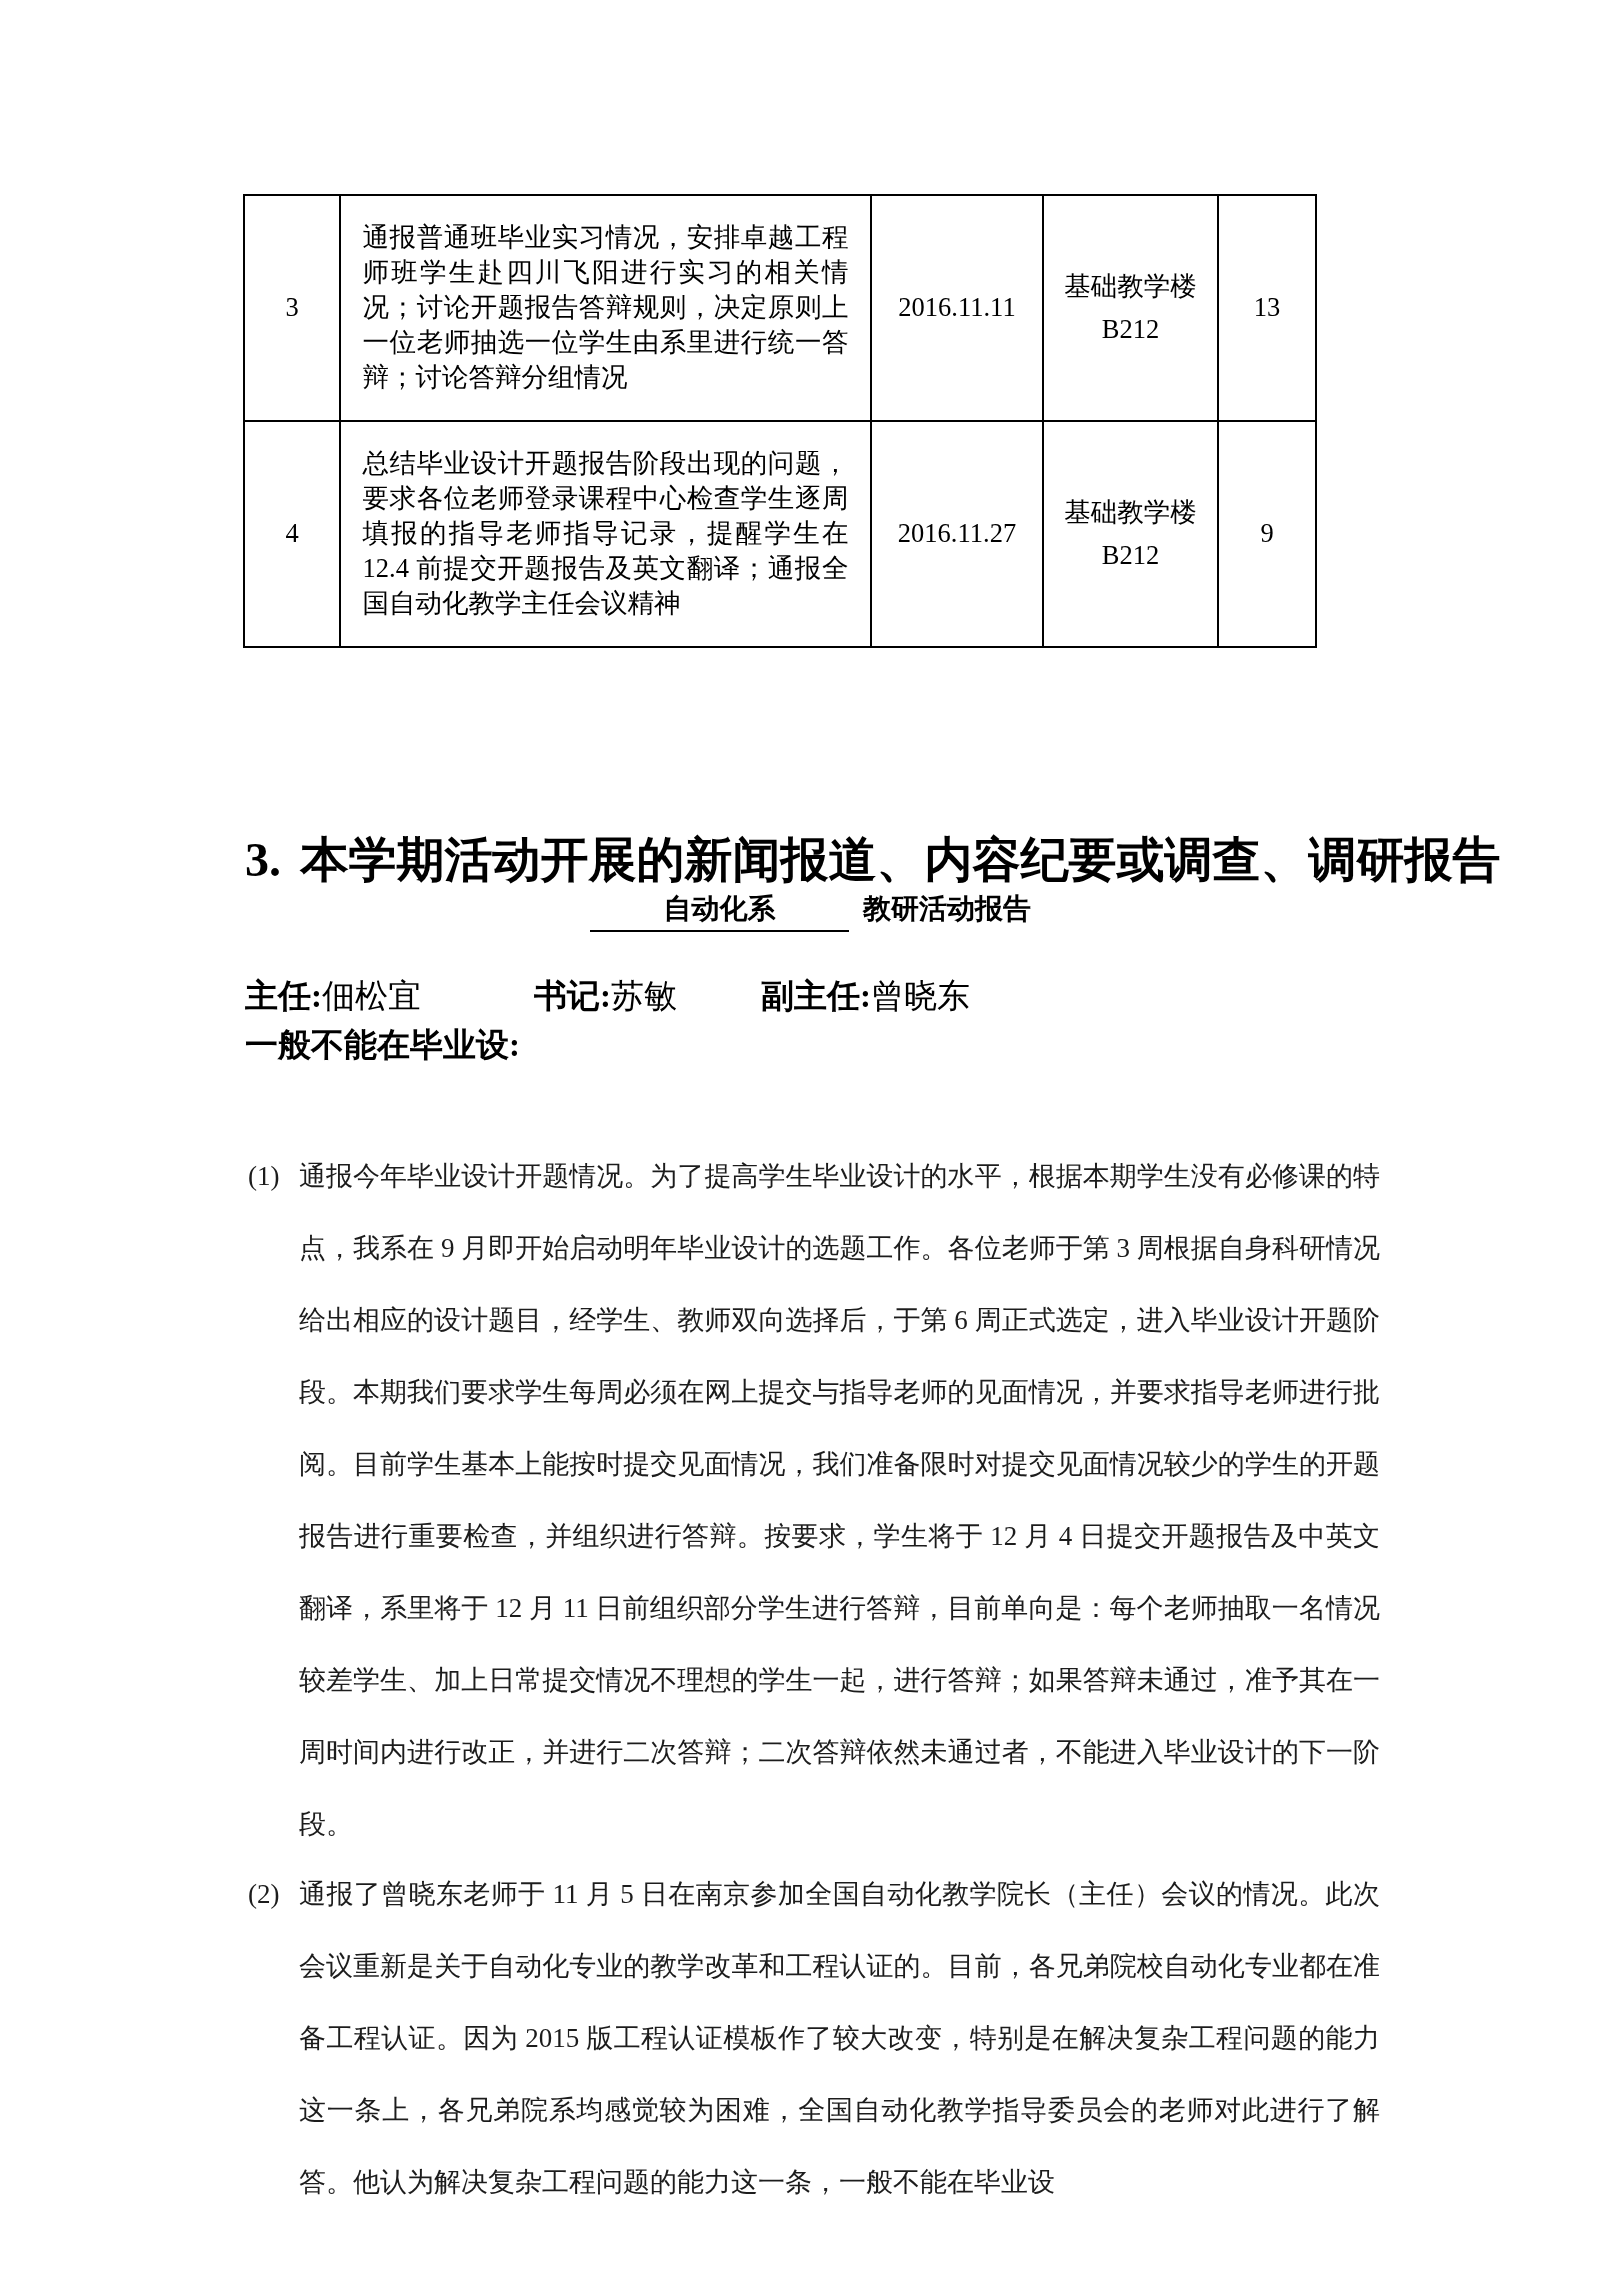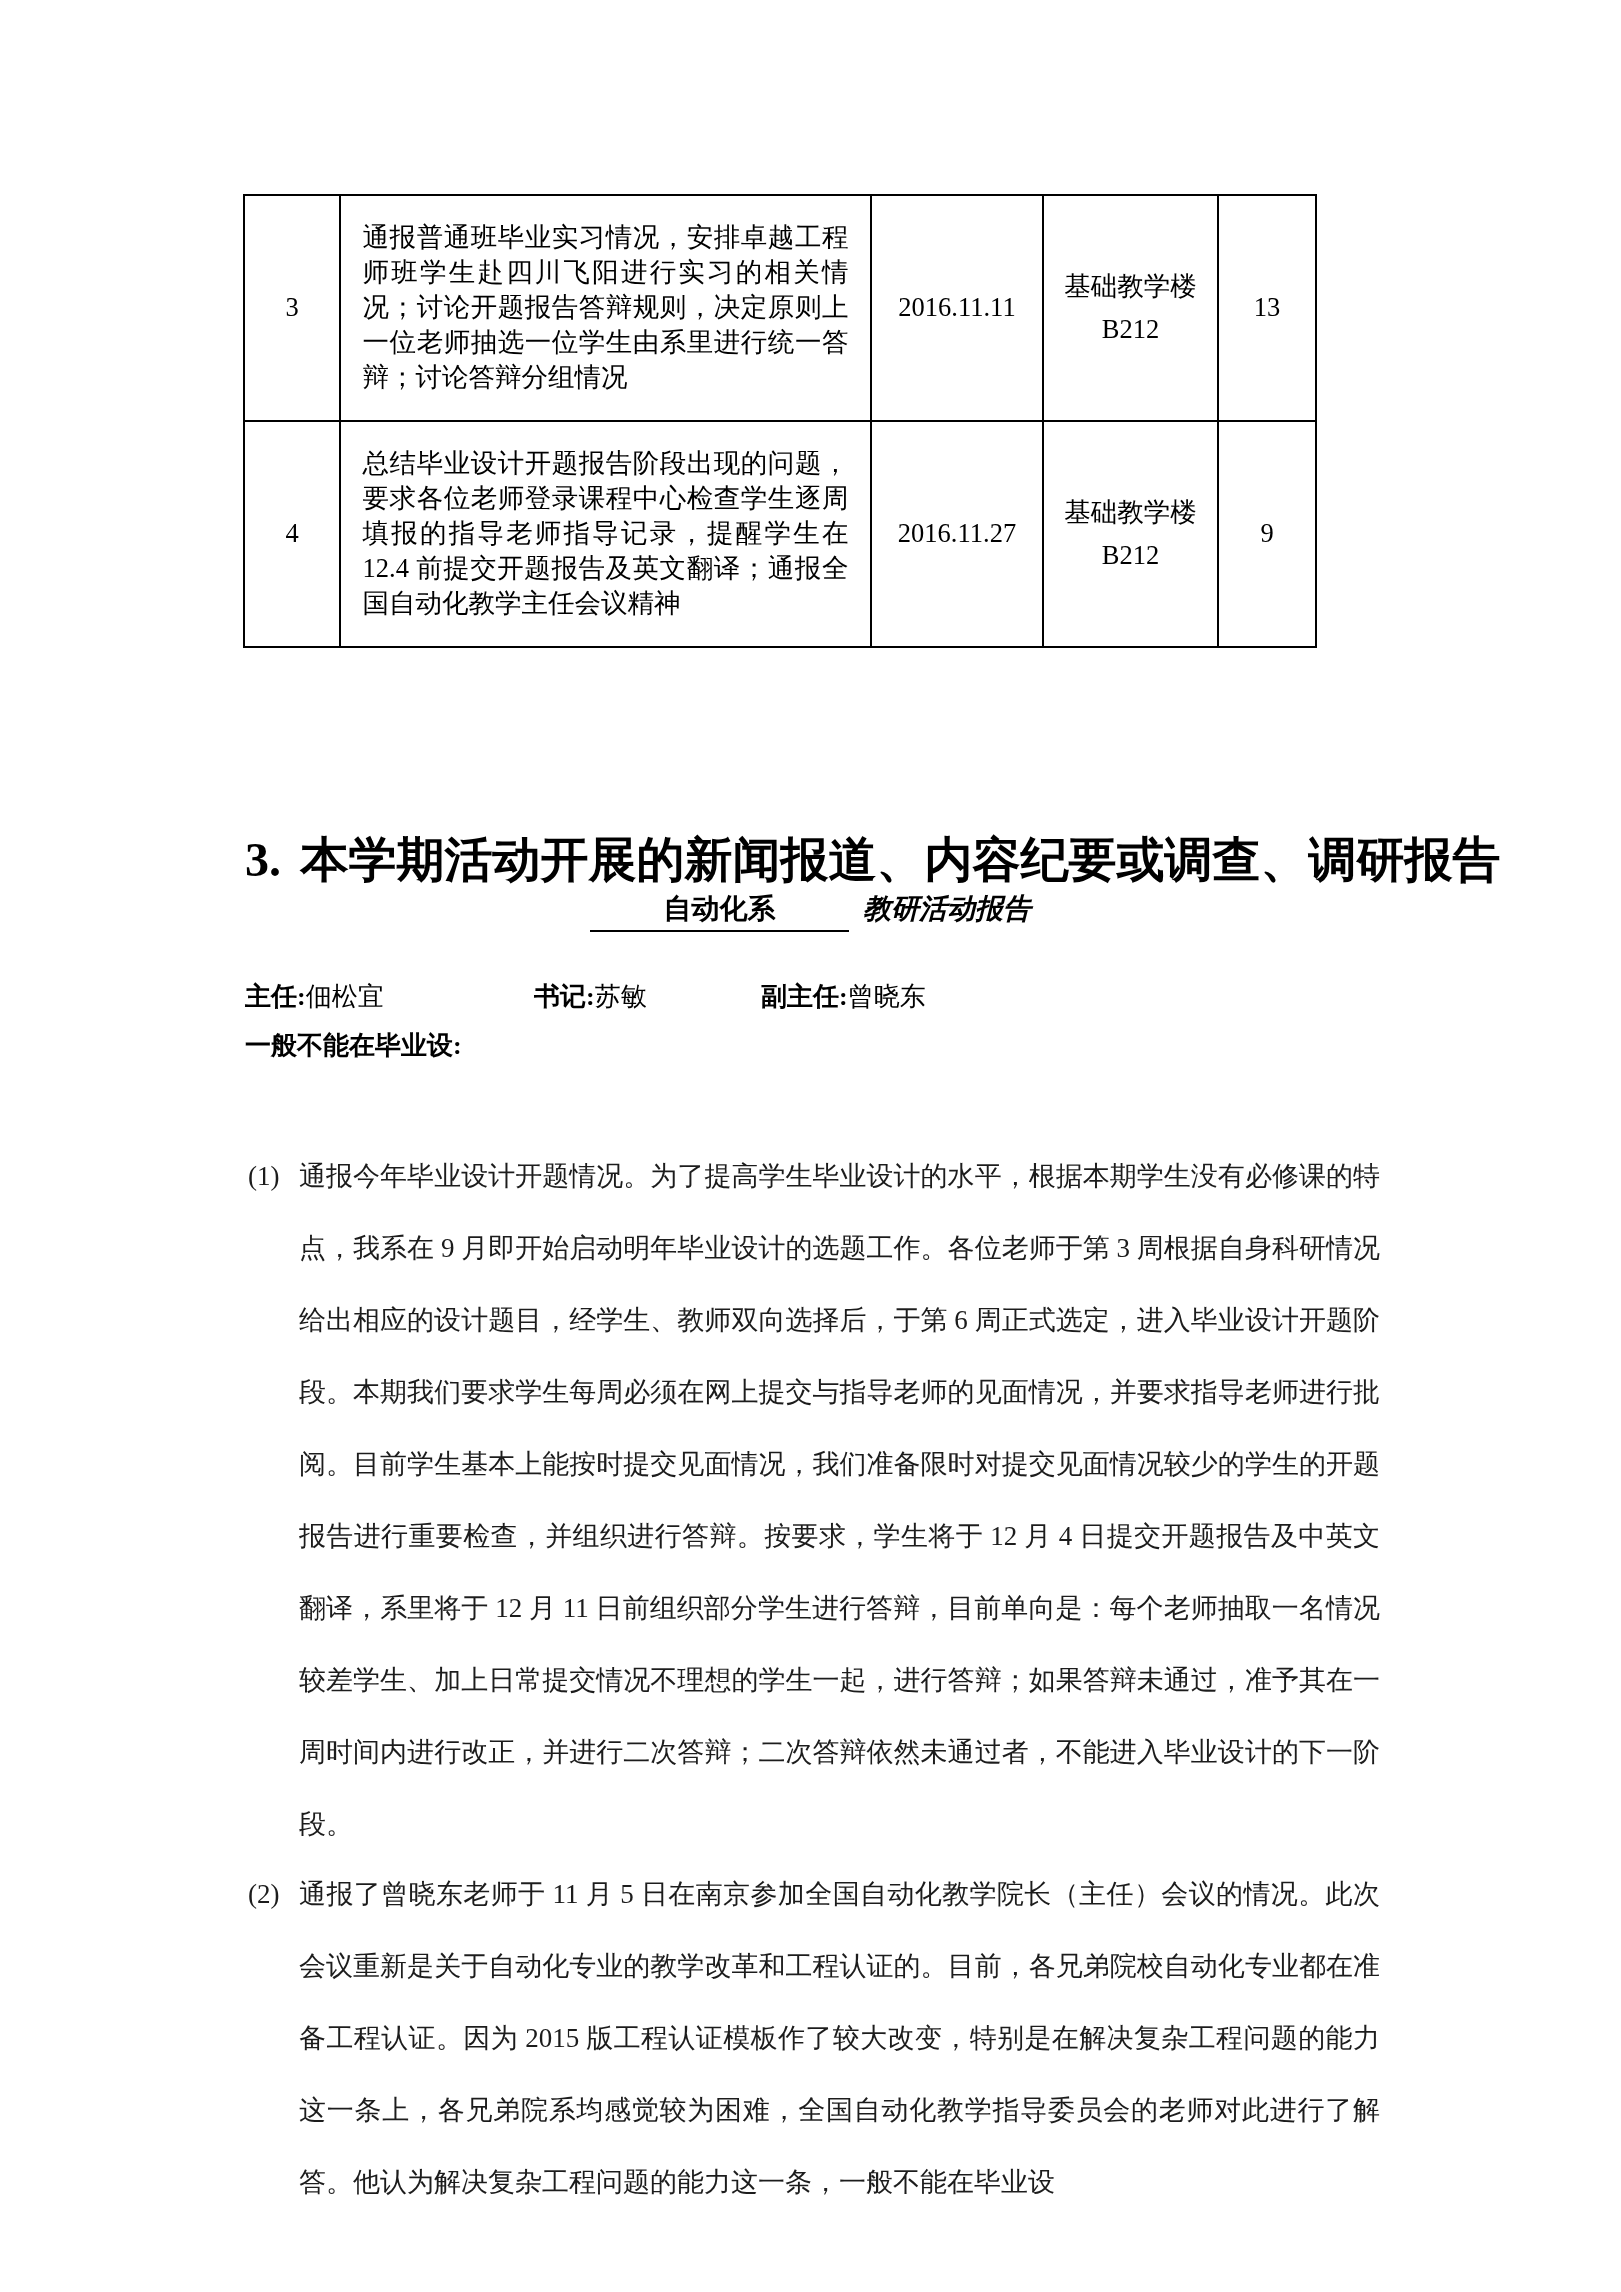--- a/index.html
+++ b/index.html
@@ -49,26 +49,26 @@
   .subtitle{
     position:absolute;left:0;top:890px;width:1621px;
     text-align:center;font-size:28px;font-weight:bold;color:#000;
     white-space:nowrap;
   }
   .subtitle .blank{
     display:inline-block;width:259px;
     border-bottom:2.9px solid #000;
     padding-bottom:2px;
   }
-  .subtitle .rest{margin-left:14px;font-style:italic;}
+  .subtitle .rest{margin-left:14px;}
 
   
   .meta{
     position:absolute;left:245px;top:972px;width:1137px;
-    font-size:26px;color:#000;
+    font-size:33px;color:#000;
   }
   .meta-line{height:49px;line-height:49px;white-space:nowrap;}
   .meta .lab{font-weight:bold;}
   .m-w1{display:inline-block;width:289px;}
   .m-w2{display:inline-block;width:227px;}
   .m-w3{display:inline-block;width:517px;}
 
   
   .para{
     position:absolute;left:248px;width:1132px;

